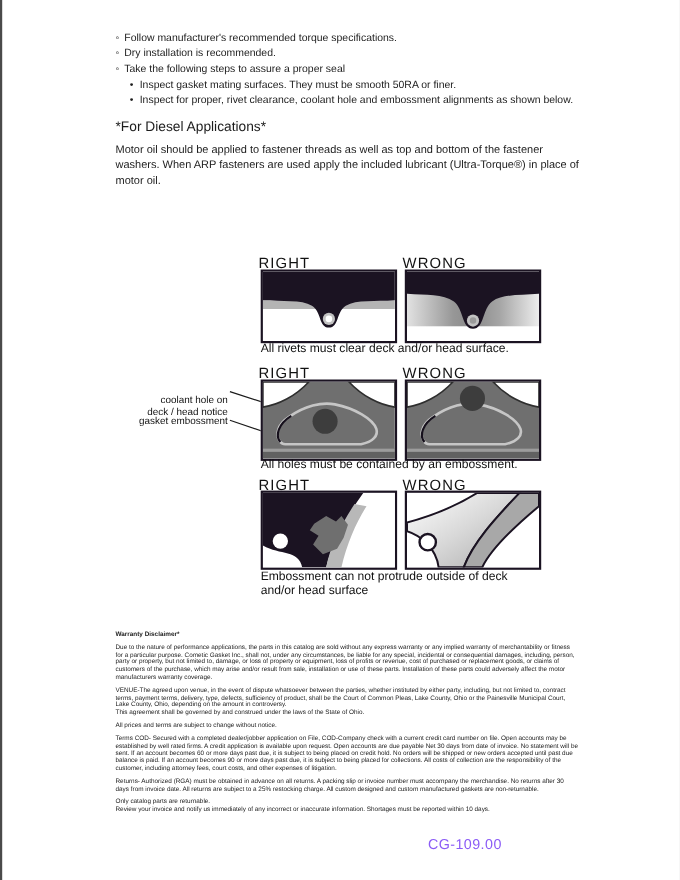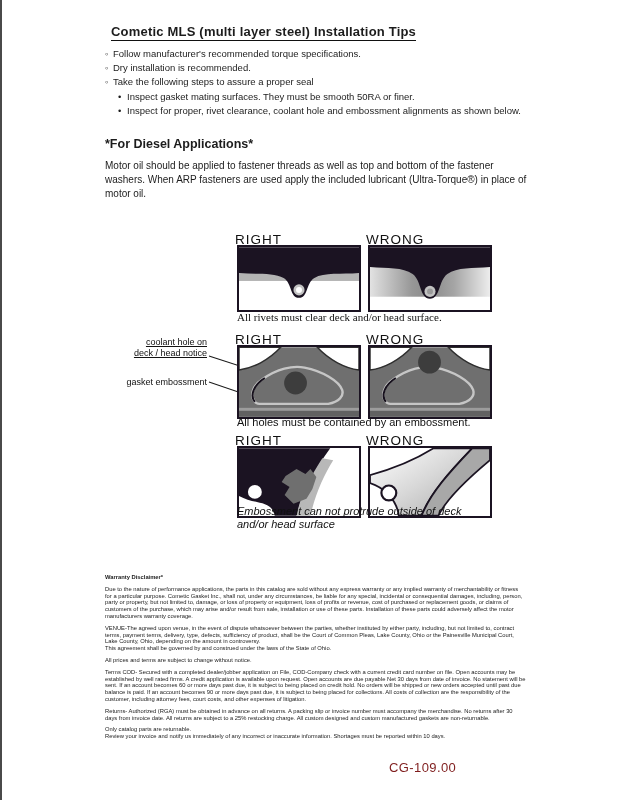--- a/index.html
+++ b/index.html
@@ -15,49 +15,48 @@
   .doc-title{
     display:inline-block;margin-left:6px;font-size:13px;font-weight:bold;
     border-bottom:1.6px solid #111;padding-bottom:1px;letter-spacing:.2px;
   }
   .tips{margin-top:6px;font-size:9.5px;line-height:14.2px;}
   .tip-row{display:flex;}
   .tip-row .mk{width:8px;text-align:left;flex:none;}
   .tip-row.sub{margin-left:13px;}
   .tip-row.sub .mk{width:9px;}
 
-  .diesel-h{margin:19px 0 0 0;font-size:12.5px;font-weight:bold;}
+  .diesel-h{margin:9px 0 0 0;font-size:12.5px;font-weight:normal;}
   .para{margin:8px 0 0 0;font-size:10px;line-height:14.2px;width:424px;}
 
   
   .figrow{position:absolute;left:105px;width:430px;}
   .fig-label{position:absolute;top:0;width:124px;font-size:13.5px;letter-spacing:1px;color:#111;}
   .panel{position:absolute;top:13px;width:120px;border:2px solid #1b1322;background:#fff;line-height:0;}
   .panel svg{display:block;}
   .fig-caption{position:absolute;left:132px;font-size:11px;line-height:13px;color:#111;width:290px;}
   .annot{position:absolute;width:96px;text-align:right;font-size:9px;line-height:11px;color:#111;}
   .annot-lines{position:absolute;left:0;top:0;pointer-events:none;}
 
   
   .legal{position:absolute;left:105px;top:574px;width:421px;font-size:5.8px;line-height:6.8px;color:#222;}
   .legal p{margin:5px 0 0 0;}
   .legal p.first{margin-top:0;}
   .legal p.bold{font-weight:bold;}
   .legal p.tight{margin-top:0;}
 
-  .page-code{position:absolute;left:389px;top:760px;font-size:13px;letter-spacing:.4px;color:#7f1d1d;}
+  .page-code{position:absolute;left:389px;top:760px;font-size:13px;letter-spacing:.4px;color:#8b5cf6;}
 </style>
 </head>
 <body>
 
 <div class="page">
   <div class="left-edge"></div>
 
   <div class="topblock">
-    <span class="doc-title">Cometic MLS (multi layer steel) Installation Tips</span>
 
     <div class="tips">
       <div class="tip-row">
         <span class="mk">◦</span>
         <span>Follow manufacturer's recommended torque specifications.</span>
       </div>
       <div class="tip-row">
         <span class="mk">◦</span>
         <span>Dry installation is recommended.</span>
       </div>
@@ -107,28 +106,28 @@
         </defs>
         <rect width="121" height="63" fill="#ffffff"></rect>
         <rect x="0" y="20" width="121" height="30" fill="url(#gw1)"></rect>
         <rect x="0" y="50" width="121" height="13" fill="#ffffff"></rect>
         <path d="M0,0 H121 V20 C103,21.5 88,20 78,27 C69,33.5 71,52 60.5,52 C50,52 52,33.5 43,27 C33,20 18,21.5 0,20 Z" fill="#1b1322"></path>
         <circle cx="60.5" cy="44.5" r="5.6" fill="#c2c2c2"></circle>
         <circle cx="60.5" cy="44.5" r="3" fill="#9a9a9a"></circle>
       </svg>
     </div>
 
-    <div class="fig-caption" style="top:79px;font-family:Liberation Serif, serif;">All rivets must clear deck and/or head surface.</div>
+    <div class="fig-caption" style="top:79px;">All rivets must clear deck and/or head surface.</div>
   </div>
 
   <div class="figrow" style="top:332px;height:100px;">
     <div class="fig-label" style="left:130px;">RIGHT</div>
     <div class="fig-label" style="left:261px;">WRONG</div>
 
-    <div class="annot" style="left:6px;top:5px;text-decoration:underline;">
+    <div class="annot" style="left:6px;top:26px;">
       <div>coolant hole on</div>
       <div>deck / head notice</div>
     </div>
     <div class="annot" style="left:6px;top:45px;">gasket embossment</div>
 
     <svg class="annot-lines" width="430" height="100">
       <line x1="104" y1="24" x2="181" y2="49" stroke="#1a1a1a" stroke-width="1.1"></line>
       <line x1="104" y1="50" x2="151" y2="66" stroke="#1a1a1a" stroke-width="1.1"></line>
     </svg>
 
@@ -184,21 +183,21 @@
             <stop offset="1" stop-color="#ababab"></stop>
           </linearGradient>
         </defs>
         <rect width="121" height="68" fill="#ffffff"></rect>
         <path d="M0,27 C26,20 48,10 64,0 H103 C80,24 60,46 52,68 H29 C27,51 13,39 0,35 Z" fill="url(#gw4)" stroke="#1b1322" stroke-width="1.8"></path>
         <path d="M103,0 H121 V12 C97,32 77,51 69,68 H52 C61,45 81,23 103,0 Z" fill="#a8a8a8" stroke="#1b1322" stroke-width="1.8"></path>
         <circle cx="19" cy="45" r="7.5" fill="#ffffff" stroke="#1b1322" stroke-width="2.2"></circle>
       </svg>
     </div>
 
-    <div class="fig-caption" style="top:72px;font-style:italic;">
+    <div class="fig-caption" style="top:85px;">
       <div>Embossment can not protrude outside of deck</div>
       <div>and/or head surface</div>
     </div>
   </div>
 
   <div class="legal">
     <p class="first bold">Warranty Disclaimer*</p>
     <p>Due to the nature of performance applications, the parts in this catalog are sold without any express warranty or any implied warranty of merchantability or fitness for a particular purpose.  Cometic Gasket Inc., shall not, under any circumstances, be liable for any special, incidental or consequential damages, including, person, party or property, but not limited to, damage, or loss of property or equipment, loss of profits or revenue, cost of purchased or replacement goods, or claims of customers of the purchase, which may arise and/or result from sale, installation or use of these parts.  Installation of these parts could adversely affect the motor manufacturers warranty coverage.</p>
     <p>VENUE-The agreed upon venue, in the event of dispute whatsoever between the parties, whether instituted by either party, including, but not limited to, contract terms, payment terms, delivery, type, defects, sufficiency of product, shall be the Court of Common Pleas, Lake County, Ohio or the Painesville Municipal Court, Lake County, Ohio, depending on the amount in controversy.</p>
     <p class="tight">This agreement shall be governed by and construed under the laws of the State of Ohio.</p>

